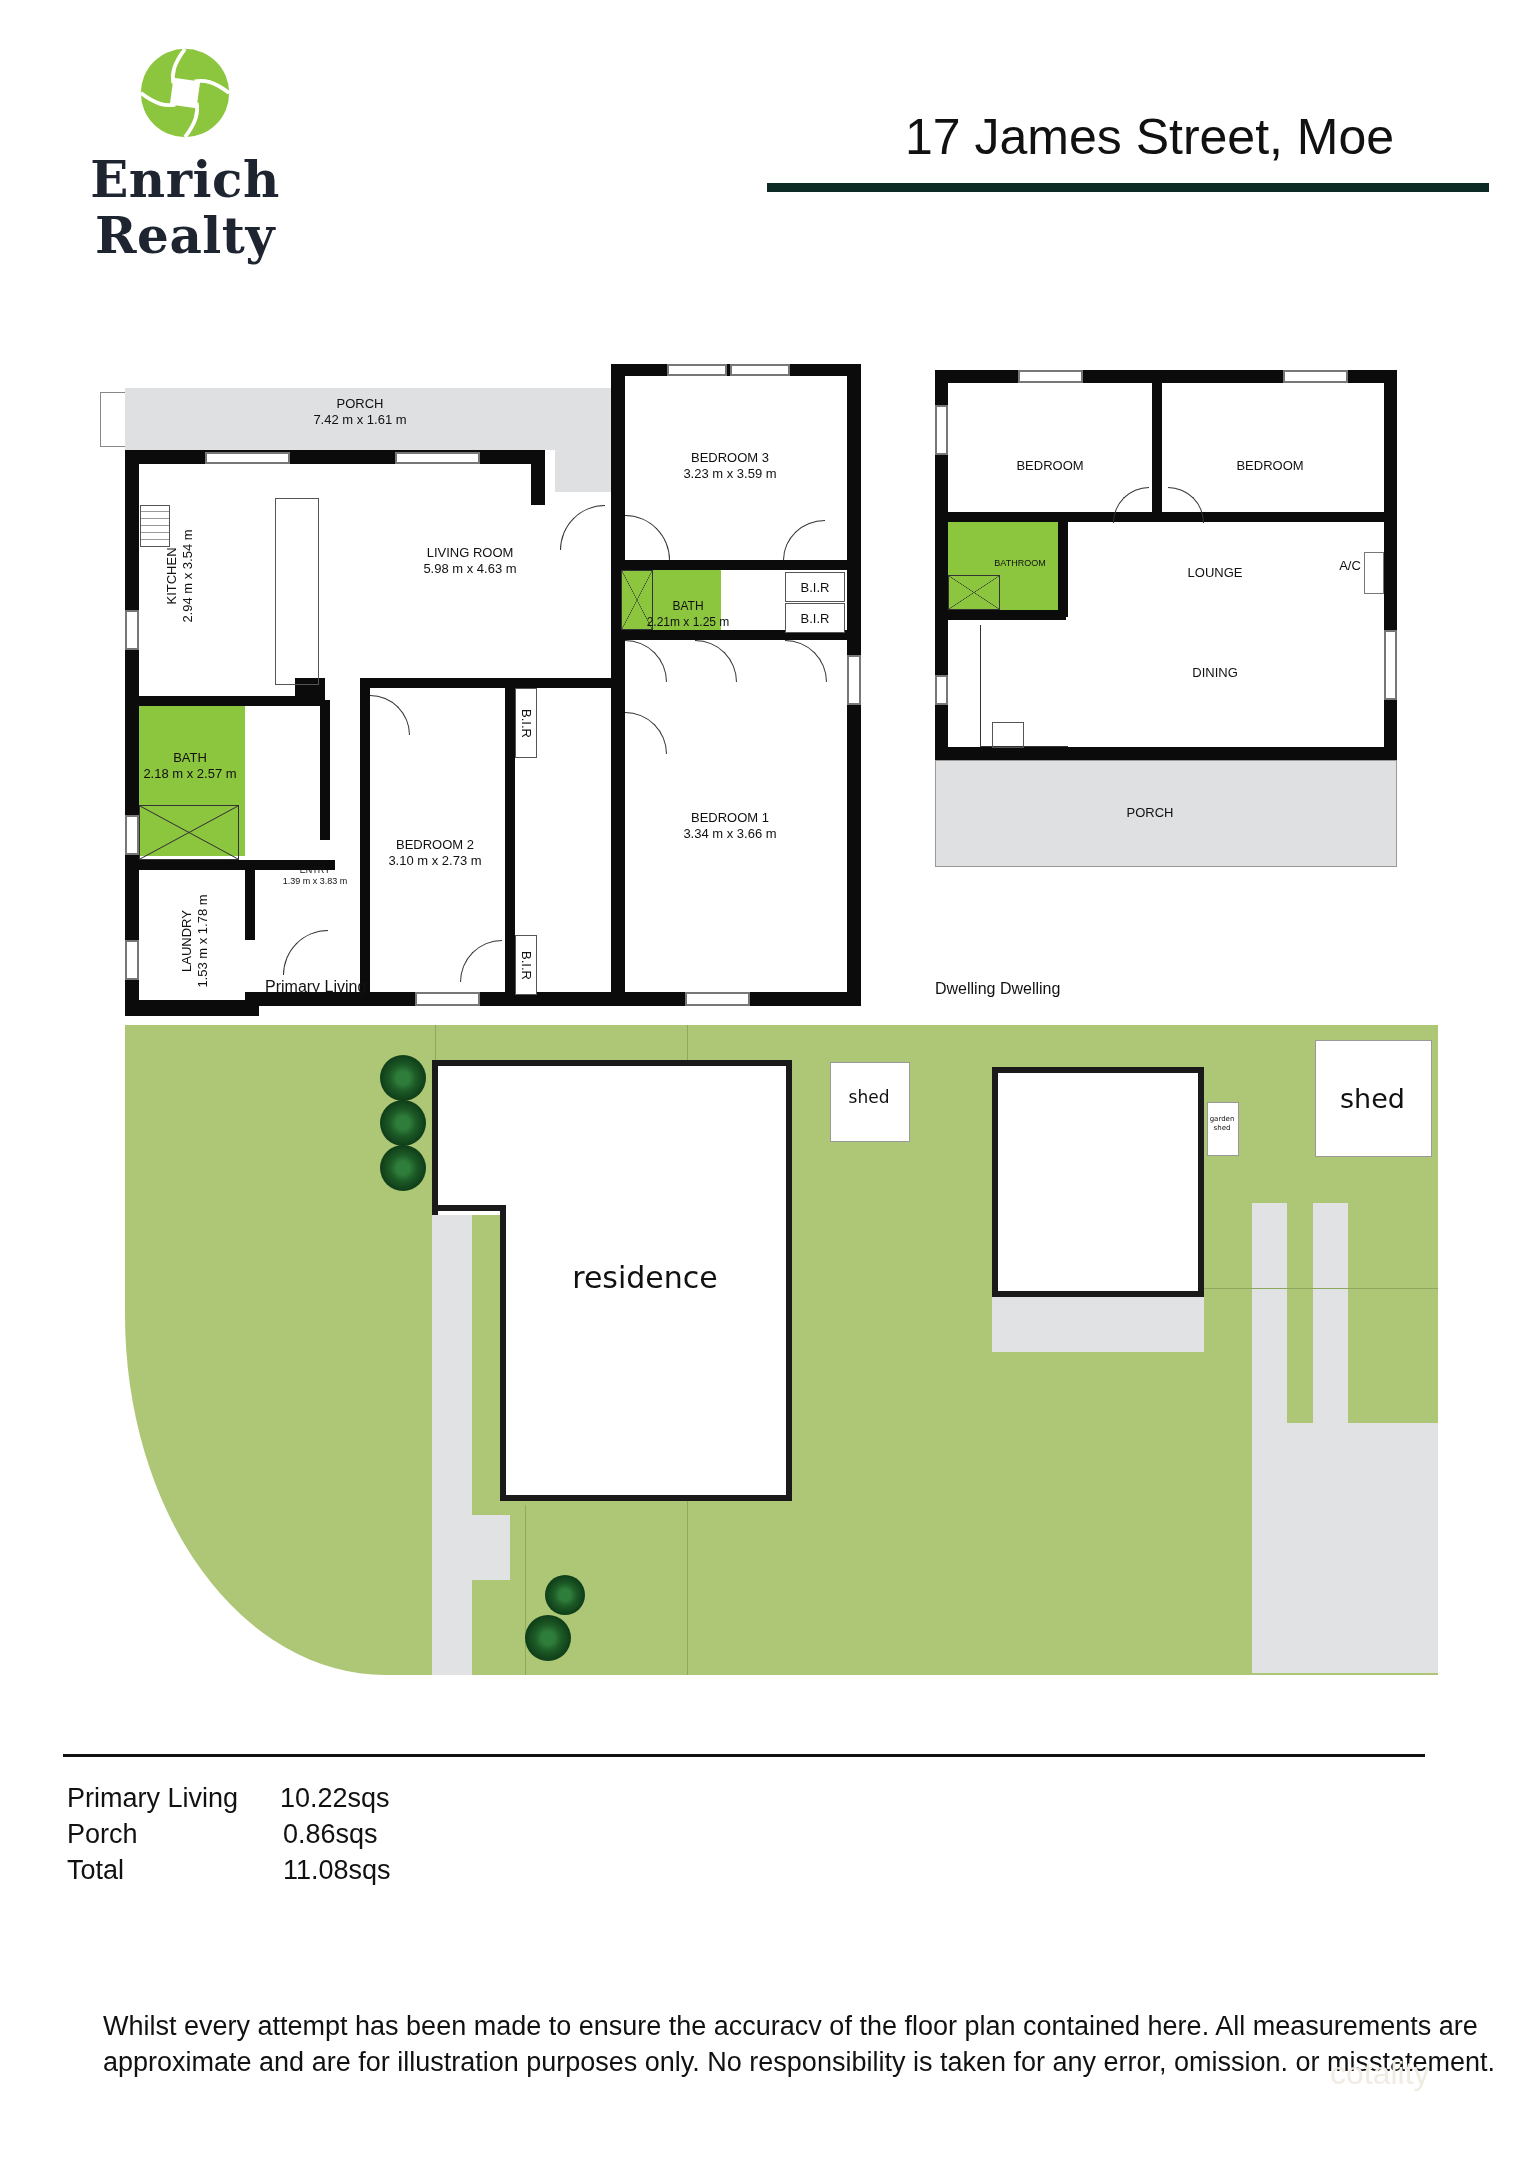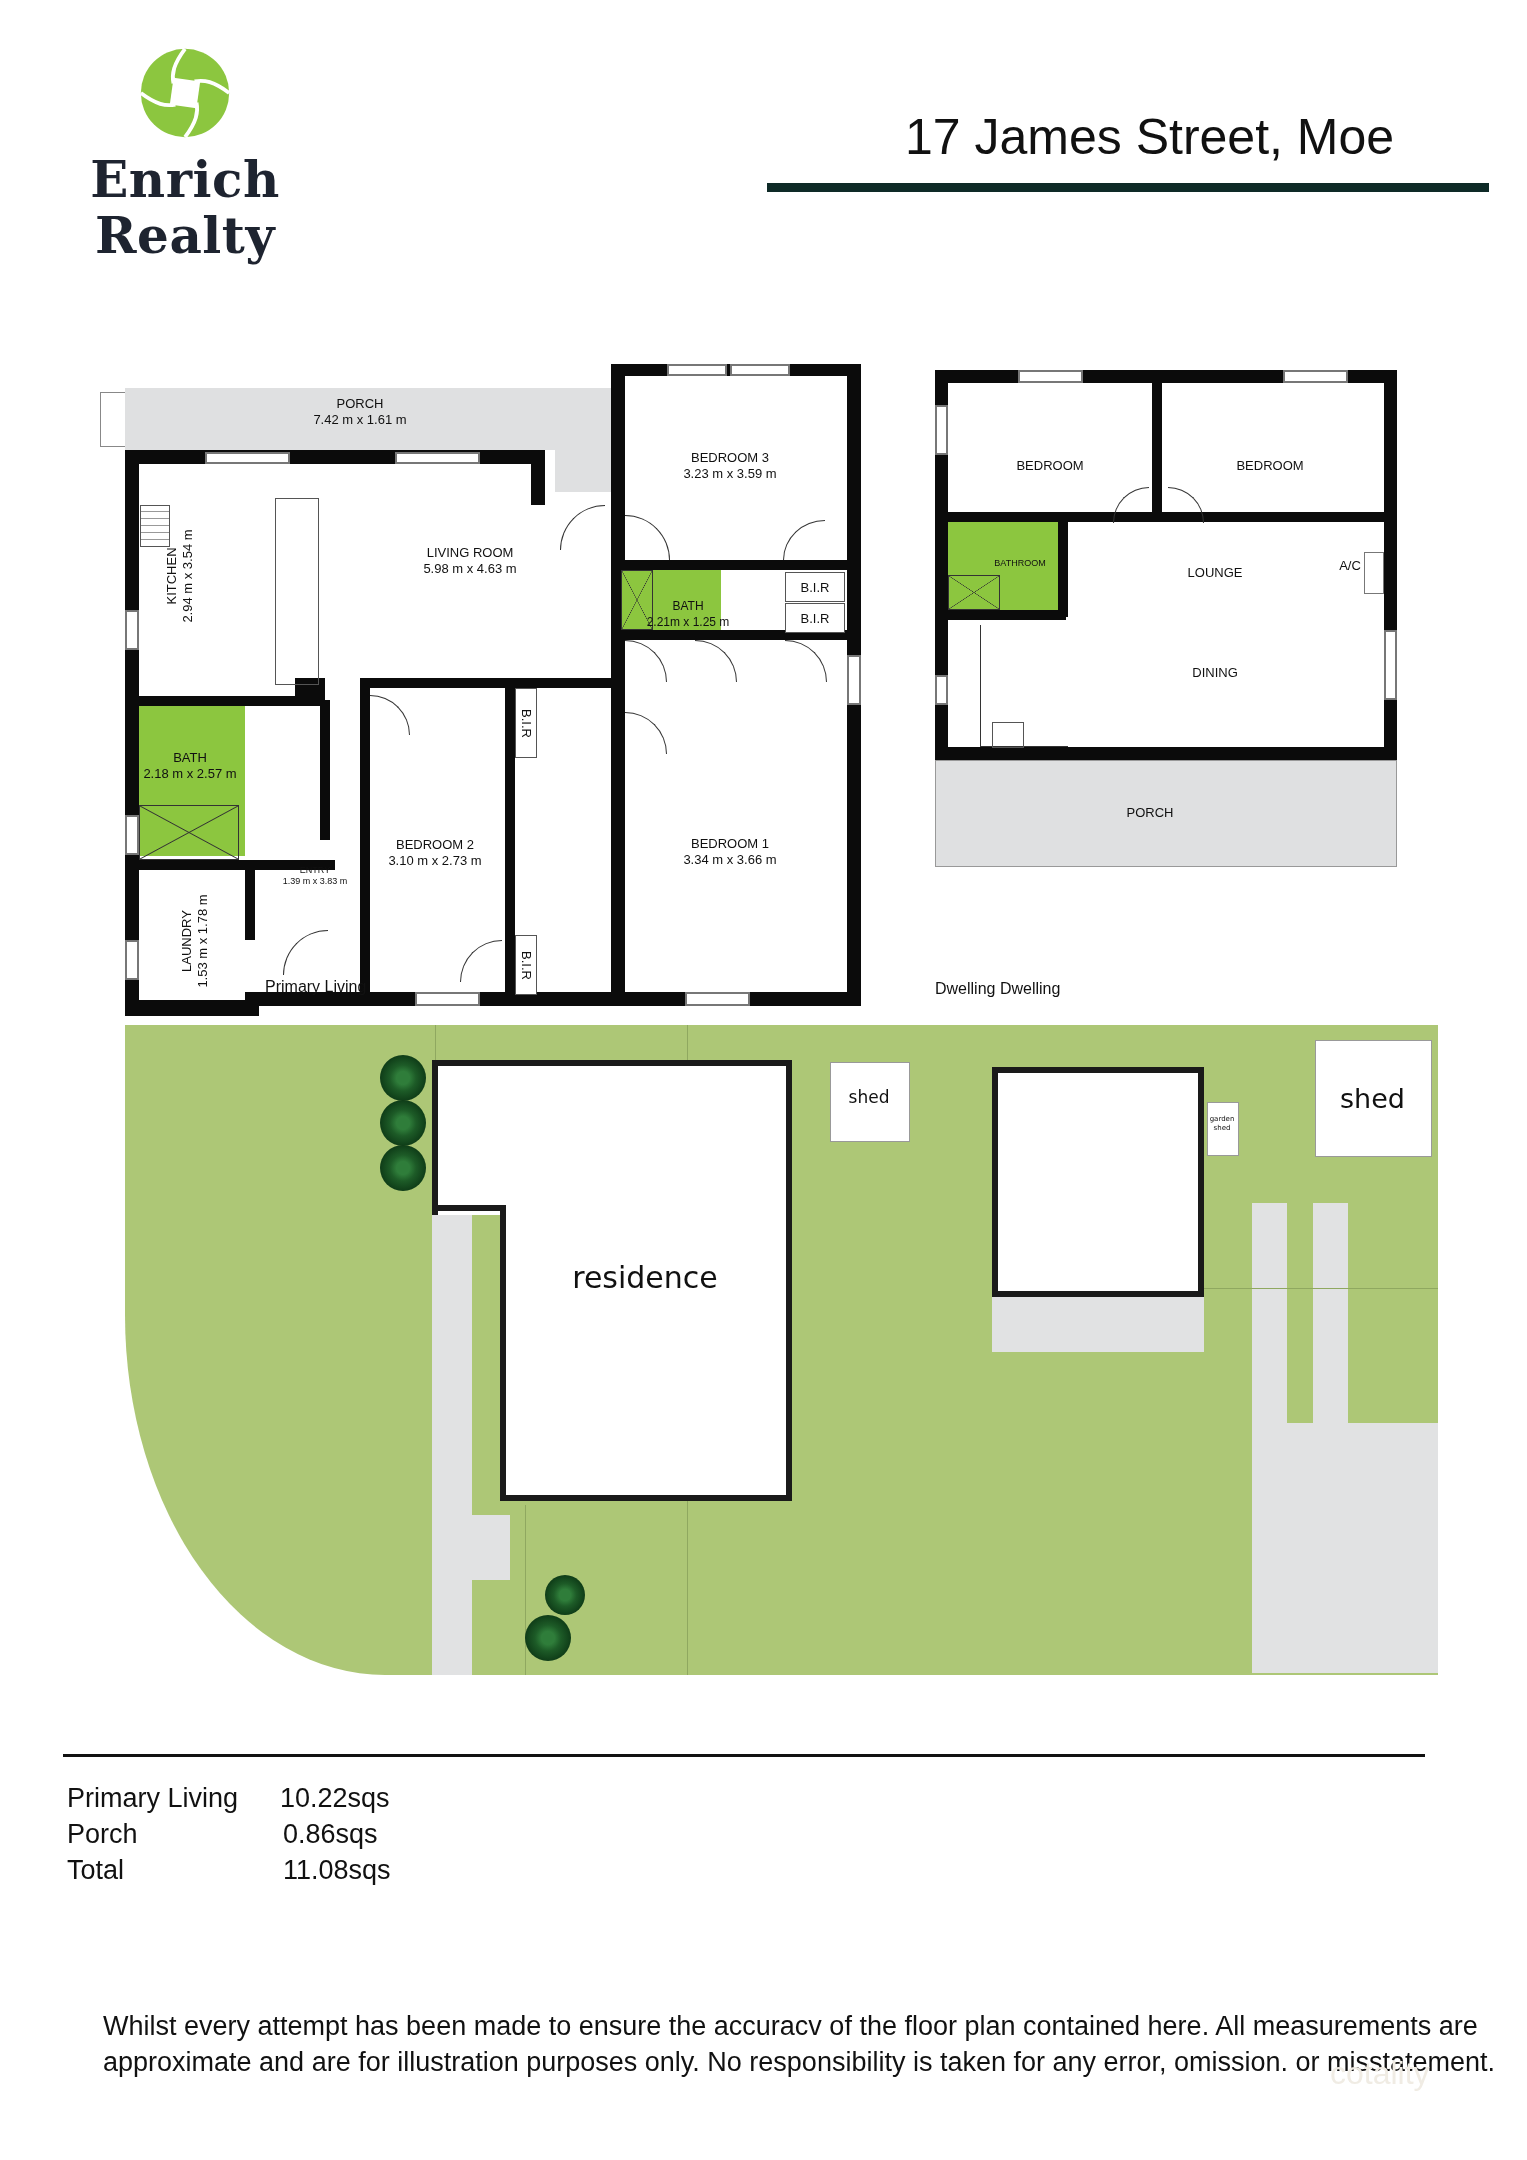--- a/index.html
+++ b/index.html
@@ -139,21 +139,21 @@
   </div>
   <div class="abs door" style="left:275px;top:335px;width:40px;height:40px;"></div>
   <div class="abs door" style="left:365px;top:580px;width:42px;height:42px;transform:scaleX(-1);"></div>
   <div class="abs bir" style="left:420px;top:328px;width:22px;height:70px;">
     <span style="transform:rotate(90deg);display:inline-block;">B.I.R</span>
   </div>
   <div class="abs bir" style="left:420px;top:405px;width:22px;height:70px;top:575px;height:60px;">
     <span style="transform:rotate(90deg);display:inline-block;">B.I.R</span>
   </div>
 
-  <div class="abs room-label" style="left:560px;top:450px;width:150px;margin-top:26px;">
+  <div class="abs room-label" style="left:560px;top:450px;width:150px;">
     <div>BEDROOM 1</div>
     <div>3.34 m x 3.66 m</div>
   </div>
   <div class="abs door" style="left:530px;top:280px;width:42px;height:42px;"></div>
   <div class="abs door" style="left:530px;top:352px;width:42px;height:42px;"></div>
   <div class="abs door" style="left:600px;top:280px;width:42px;height:42px;"></div>
   <div class="abs door" style="left:690px;top:280px;width:42px;height:42px;"></div>
 
   <div class="abs room-label" style="left:40px;top:565px;width:120px;transform:rotate(-90deg);">
     <div>LAUNDRY</div>

